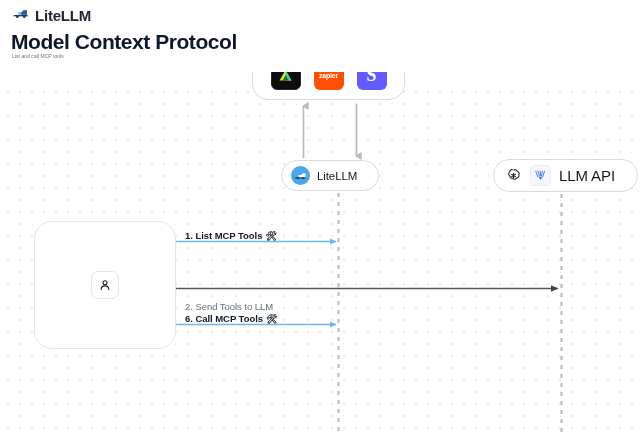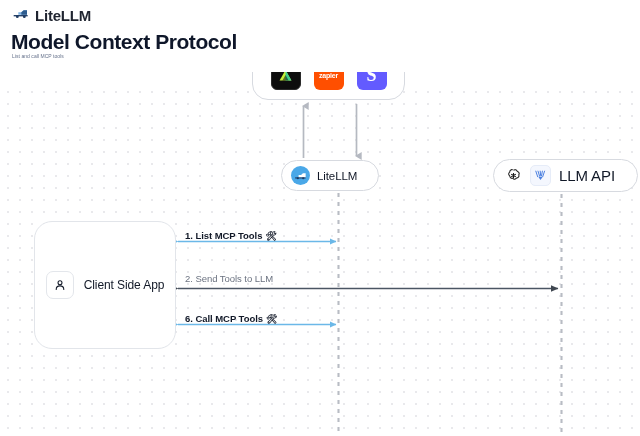--- a/index.html
+++ b/index.html
@@ -214,21 +214,21 @@
   .edge-label {
     position: absolute;
     font-size: 9.5px;
     font-weight: 600;
     letter-spacing: -0.05px;
     white-space: nowrap;
     display: flex;
     align-items: center;
     gap: 3px;
   }
-  .edge-label.gray { color: #6b7280; font-weight: 500; }
+  .edge-label.gray { color: #6b7280; font-weight: 500; margin-top: 28px; }
   .edge-label.dark { color: #111827; }
   #label-1 { left: 185px; top: 230px; }
   #label-2 { left: 185px; top: 273px; }
   #label-3 { left: 185px; top: 313px; }
   .tool-emoji { font-size: 9px; }
 </style>
 </head>
 <body>
 
 <div id="canvas"></div>
@@ -327,21 +327,20 @@
     <span class="node-label">LLM API</span>
   </div>
 
   <div class="node" id="node-client">
     <span id="client-icon-box">
       <svg width="14" height="14" viewBox="0 0 24 24">
         <circle cx="12" cy="8" r="3.4" fill="none" stroke="#111827" stroke-width="1.8"></circle>
         <path d="M5.5 19.5c0-3.6 3-6 6.5-6s6.5 2.4 6.5 6" fill="none" stroke="#111827" stroke-width="1.8" stroke-linecap="round"></path>
       </svg>
     </span>
-    <span class="node-label">Client Side App</span>
   </div>
 
   <div class="edge-label dark" id="label-1">
     <span>1. List MCP Tools</span>
     <span class="tool-emoji">🛠</span>
   </div>
   <div class="edge-label gray" id="label-2">
     <span>2. Send Tools to LLM</span>
   </div>
   <div class="edge-label dark" id="label-3">

